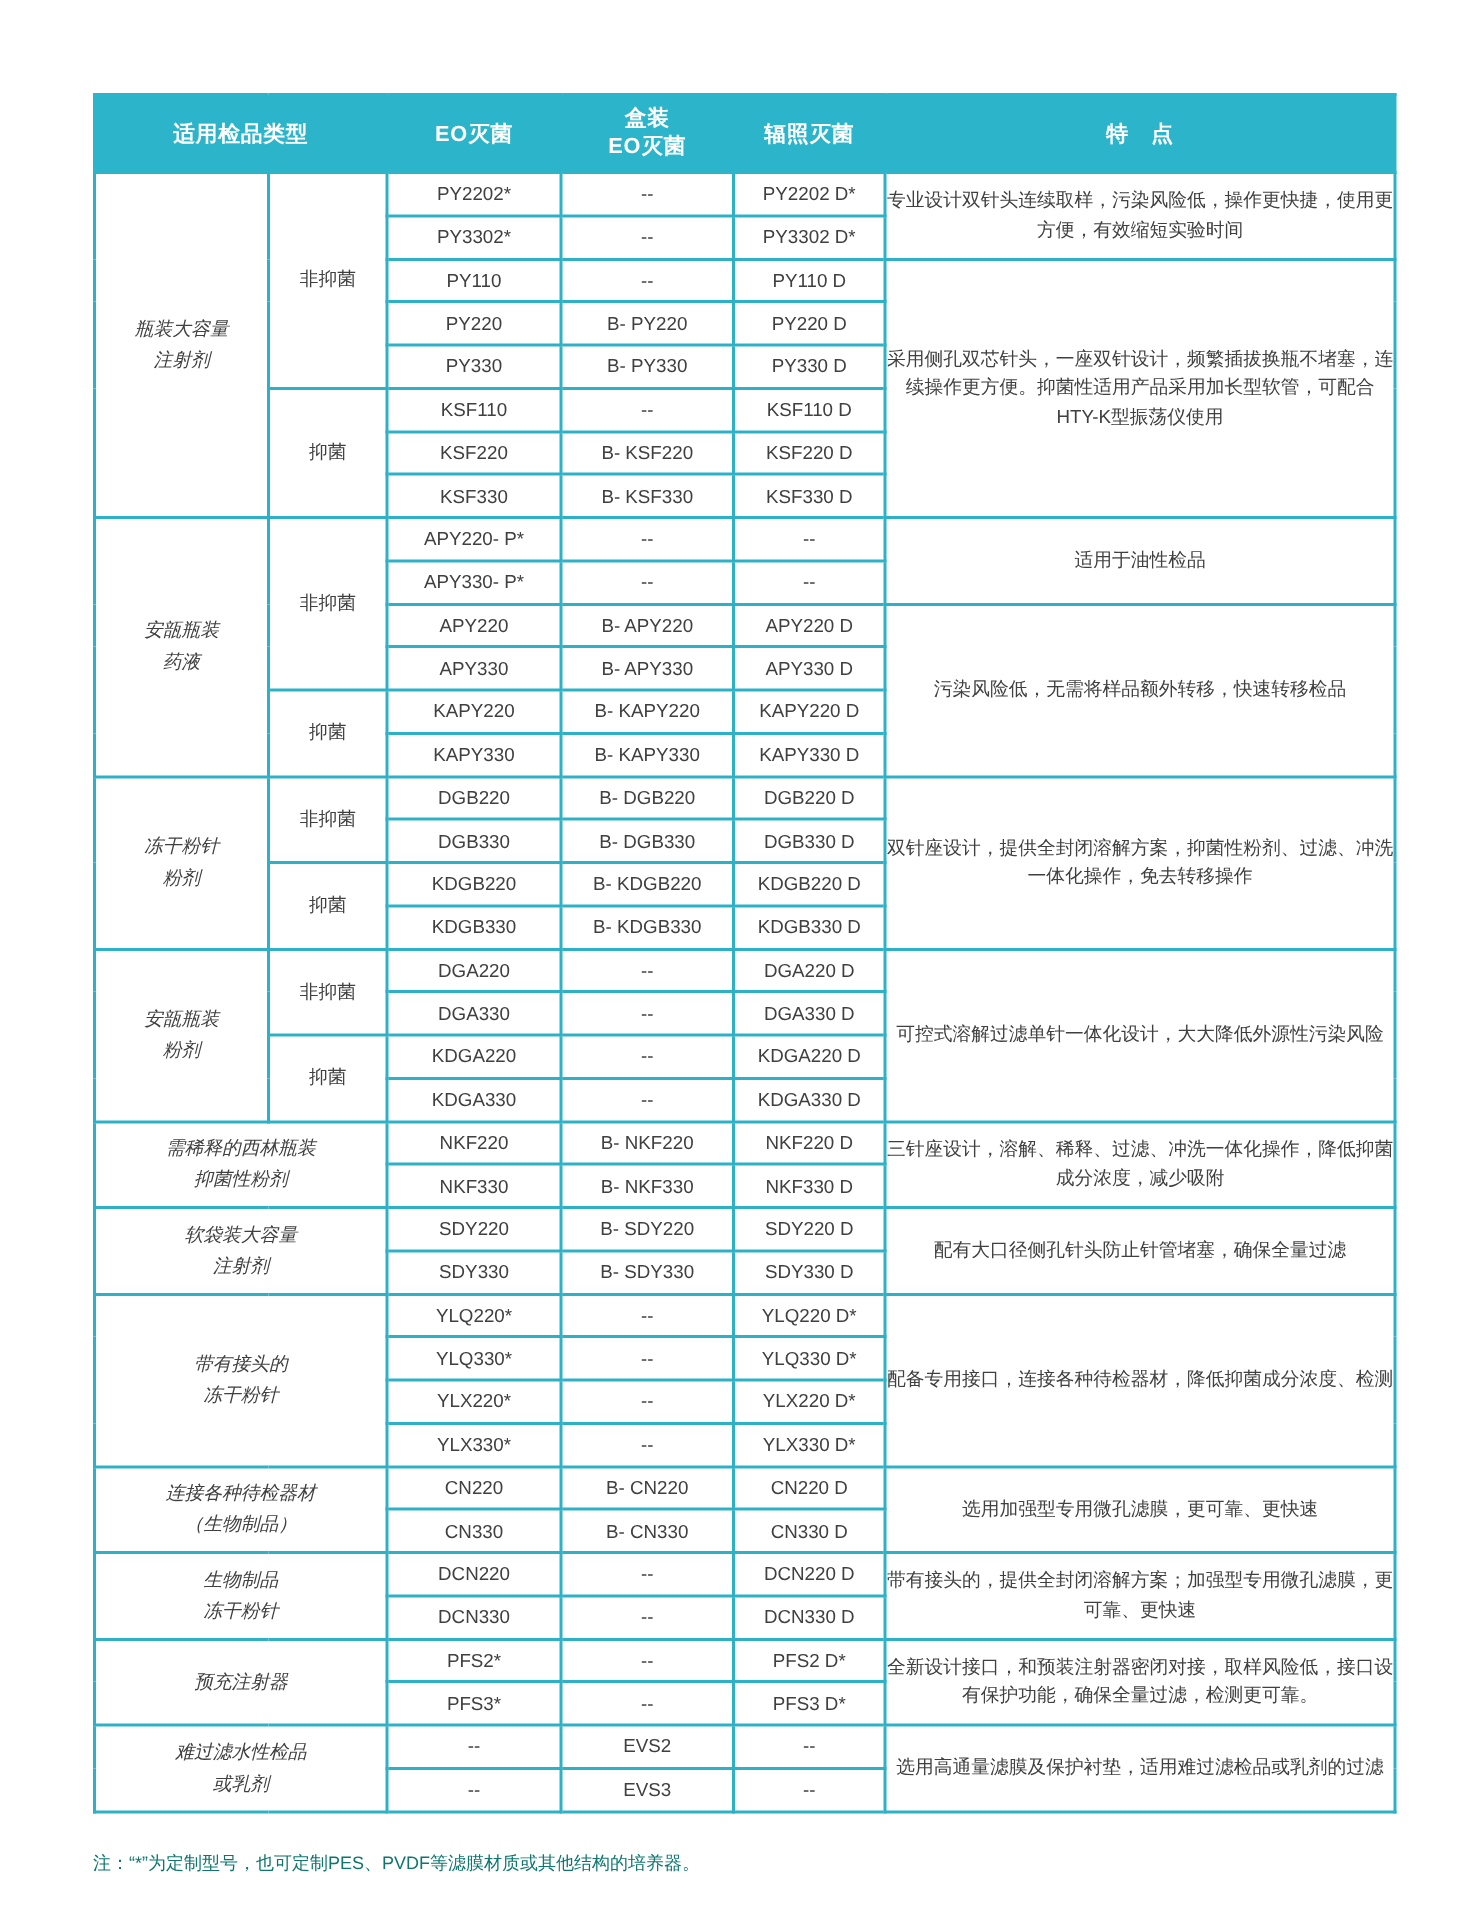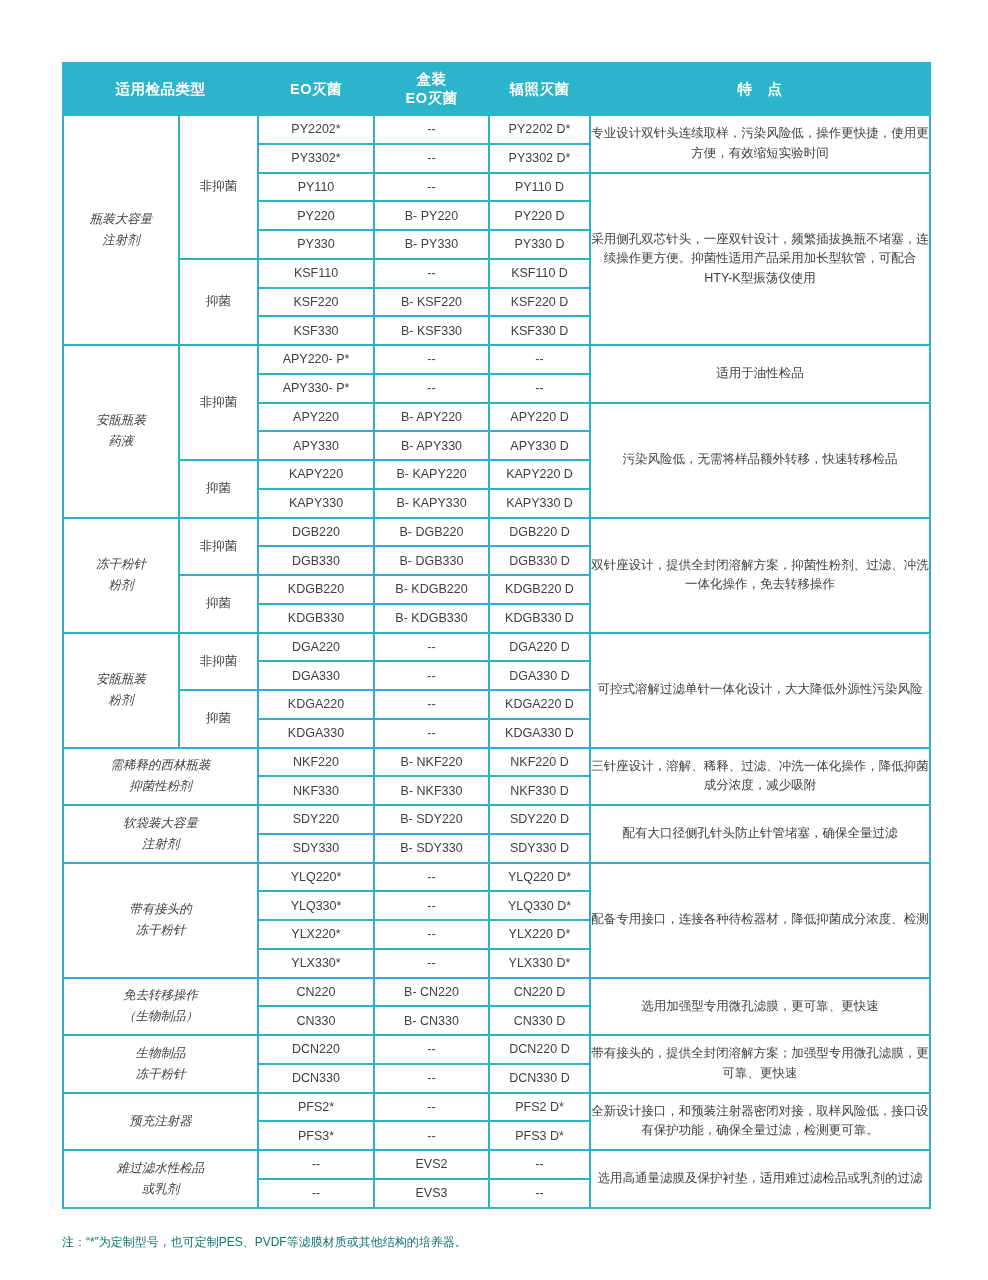--- a/index.html
+++ b/index.html
@@ -240,21 +240,21 @@
       <td>YLX220 D*</td>
     </tr>
     <tr>
       <td>YLX330*</td>
       <td>--</td>
       <td>YLX330 D*</td>
     </tr>
 
     <tr>
       <td class="cat" colspan="2" rowspan="2">
-        <div>免去转移操作</div>
+        <div>连接各种待检器材</div>
         <div>（生物制品）</div>
       </td>
       <td>CN220</td>
       <td>B- CN220</td>
       <td>CN220 D</td>
       <td class="feat" rowspan="2">选用加强型专用微孔滤膜，更可靠、更快速</td>
     </tr>
     <tr>
       <td>CN330</td>
       <td>B- CN330</td>

